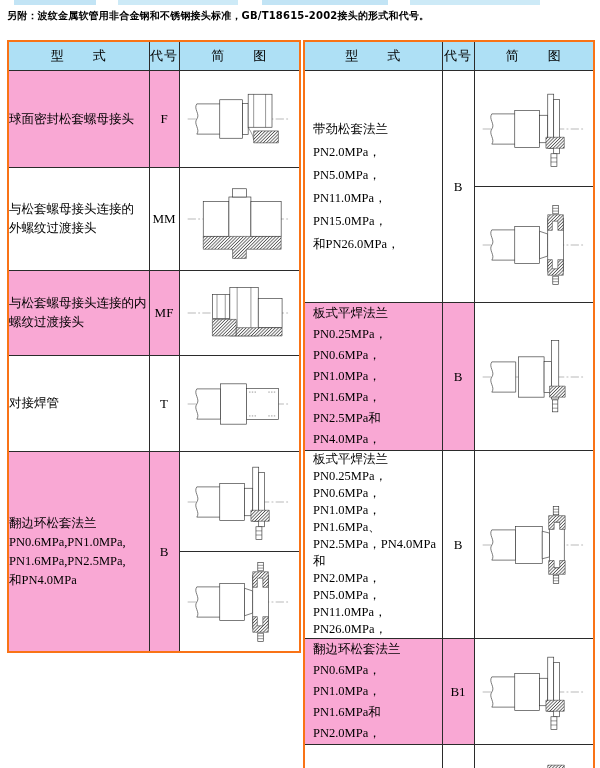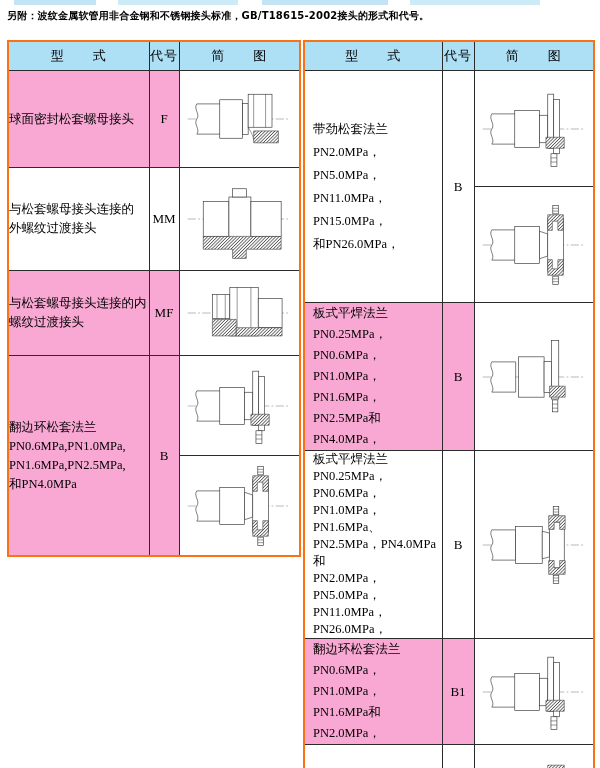--- a/index.html
+++ b/index.html
@@ -133,20 +133,38 @@
           <rect class="shape" x="100" y="34" width="62" height="106"></rect>
           <line class="thin" x1="116" y1="34" x2="116" y2="140"></line>
               <line class="thin" x1="146" y1="34" x2="146" y2="140"></line>
           <rect class="shape" x="162" y="58" width="52" height="64"></rect>
           <path class="hatch" d="M62 104 h52 v36 h-52 Z"></path>
           <path class="hatch" d="M114 122 h100 v18 h-100 Z"></path>
         </svg>
       </div>
         </td>
     </tr>
+    <tr style="height:96px">
+      <td class="type">对接焊管</td>
+      <td class="code">T</td>
+      <td class="diag">
+          <div class="dcell">
+        <svg class="dg" viewBox="0 0 240 180">
+          <use href="#cl"></use>
+              <use href="#pipe"></use>
+          <rect class="shape" x="80" y="46" width="56" height="88"></rect>
+          <rect class="shape" x="136" y="56" width="70" height="68"></rect>
+          <line class="thin" x1="142" y1="64" x2="160" y2="64" stroke-dasharray="3 3"></line>
+          <line class="thin" x1="142" y1="116" x2="160" y2="116" stroke-dasharray="3 3"></line>
+          <line class="thin" x1="184" y1="64" x2="202" y2="64" stroke-dasharray="3 3"></line>
+          <line class="thin" x1="184" y1="116" x2="202" y2="116" stroke-dasharray="3 3"></line>
+        </svg>
+      </div>
+        </td>
+    </tr>
     <tr class="hl" style="height:200px">
       <td class="type">翻边环松套法兰
 PN0.6MPa,PN1.0MPa,
 PN1.6MPa,PN2.5MPa,
 和PN4.0MPa</td>
       <td class="code">B</td>
       <td class="diag">
         <div class="half top" style="height:99px">
           <svg class="dg tall" viewBox="0 0 240 180">
             <use href="#cl"></use>

